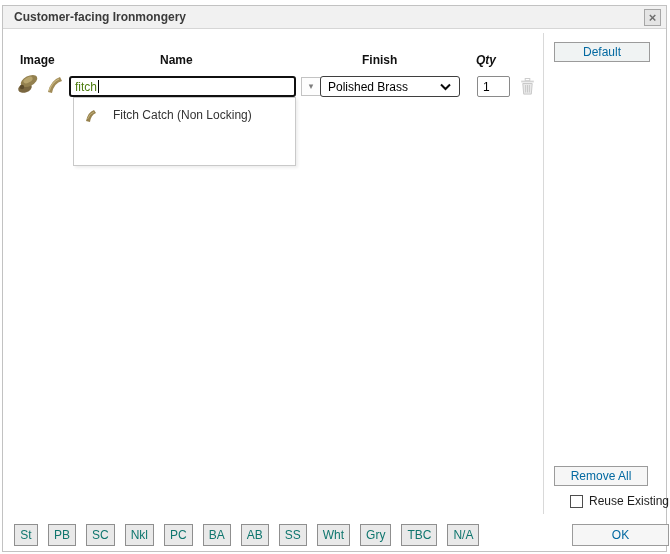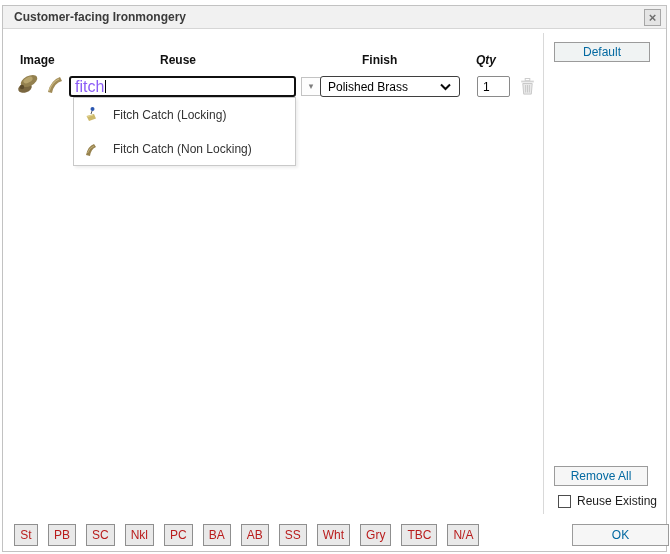--- a/index.html
+++ b/index.html
@@ -29,21 +29,21 @@
     font-size:12px; color:#0369a1; text-align:center; font-family:"Liberation Sans",sans-serif; }
   .default-btn { left:554px; top:42px; width:96px; height:20px; line-height:18px; }
   .removeall-btn { left:554px; top:466px; width:94px; height:20px; line-height:18px; background:#f6f6f6; }
   .ok-btn { left:572px; top:524px; width:97px; height:22px; line-height:20px; background:#f6f6f6; }
 
   .row-images { position:absolute; left:15px; top:68px; width:52px; height:30px; }
 
   .name-combo { position:absolute; left:69px; top:76px; width:227px; height:21px;
     background:#fff; border:2px solid #101010; border-radius:3px;
     display:flex; align-items:center; padding-left:4px; }
-  .name-text { font-size:16px; color:#8b5cf6; }
+  .name-text { font-size:12px; color:#4d7c0f; }
   .caret { width:1px; height:13px; background:#000; margin-left:1px; }
 
   .combo-arrow-btn { position:absolute; left:301px; top:77px; width:20px; height:19px;
     background:#fdfdfd; border:1px solid #c3c3c3; color:#7d7d7d; font-size:9px;
     text-align:center; line-height:17px; }
 
   .finish-select { position:absolute; left:320px; top:76px; width:140px; height:21px;
     background:#fff; border:1px solid #3f3f3f; border-radius:3px;
     display:flex; align-items:center; padding:0 8px 0 7px; }
   .finish-text { font-size:12px; color:#000; flex:1; }
@@ -55,42 +55,42 @@
   .trash { position:absolute; left:520px; top:78px; width:15px; height:17px; }
 
   .autocomplete { position:absolute; left:73px; top:97px; width:223px; height:69px;
     background:#fff; border:1px solid #c9c9c9; box-shadow:2px 2px 3px rgba(0,0,0,0.07); }
   .ac-item { height:34px; display:flex; align-items:center; padding-left:9px; }
   .ac-icon { width:18px; height:18px; margin-right:12px; flex:0 0 auto; }
   .ac-label { font-size:12px; color:#333; }
 
   .v-divider { position:absolute; left:543px; top:33px; width:1px; height:481px; background:#d9d9d9; }
 
-  .reuse-wrap { position:absolute; left:558px; top:494px; display:flex; align-items:center; }
+  .reuse-wrap { position:absolute; left:570px; top:494px; display:flex; align-items:center; }
   .reuse-box { width:13px; height:13px; border:1px solid #4d4d4d; background:#fff; }
   .reuse-label { font-size:12px; color:#1d1d1d; margin-left:6px; }
 
   .shortcut-row { position:absolute; left:14px; top:524px; display:flex; gap:10px; }
   .shortcut-btn { min-width:24px; height:22px; padding:0 5px; background:#e9e9e9;
-    border:1px solid #8f8f8f; font-size:12px; color:#b91c1c; text-align:center; line-height:20px; }
+    border:1px solid #8f8f8f; font-size:12px; color:#0f766e; text-align:center; line-height:20px; }
 </style>
 </head>
 <body>
 
 <div class="screen">
 
   <div class="dialog-frame"></div>
 
   <div class="titlebar">
     <span class="title-text">Customer-facing Ironmongery</span>
     <div class="close-btn">×</div>
   </div>
 
   <div class="hdr hdr-image">Image</div>
-  <div class="hdr hdr-name">Reuse</div>
+  <div class="hdr hdr-name">Name</div>
   <div class="hdr hdr-finish">Finish</div>
   <div class="hdr hdr-qty">Qty</div>
 
   <button class="btn3d default-btn">Default</button>
 
   <div class="row-images">
     <svg width="52" height="30" viewBox="0 0 52 30">
       <ellipse cx="10" cy="20" rx="7" ry="4.5" fill="#7a6740" transform="rotate(-18 10 20)"></ellipse>
       <ellipse cx="14" cy="13" rx="9" ry="5" fill="#93804f" transform="rotate(-28 14 13)"></ellipse>
       <ellipse cx="13" cy="12" rx="5" ry="2.6" fill="#b7a46d" transform="rotate(-28 13 12)"></ellipse>
@@ -124,31 +124,20 @@
       <line x1="5.6" y1="7" x2="5.6" y2="14.5" stroke="#c9c9c9" stroke-width="1"></line>
       <line x1="7.5" y1="7" x2="7.5" y2="14.5" stroke="#c9c9c9" stroke-width="1"></line>
       <line x1="9.4" y1="7" x2="9.4" y2="14.5" stroke="#c9c9c9" stroke-width="1"></line>
     </svg>
   </div>
 
   <div class="autocomplete">
     <div class="ac-item">
       <span class="ac-icon">
         <svg width="18" height="18" viewBox="0 0 18 18">
-          <circle cx="9.5" cy="3" r="2" fill="#2a56b0"></circle>
-          <line x1="9" y1="5" x2="8" y2="8" stroke="#5a5a5a" stroke-width="1"></line>
-          <path d="M3.5 10 L11 8 L13 12.5 L6 15 Z" fill="#cdb96a"></path>
-          <path d="M4.5 10.5 L10 9" stroke="#e6d898" stroke-width="1" fill="none"></path>
-        </svg>
-      </span>
-      <span class="ac-label">Fitch Catch (Locking)</span>
-    </div>
-    <div class="ac-item">
-      <span class="ac-icon">
-        <svg width="18" height="18" viewBox="0 0 18 18">
           <path d="M3 15 Q5 6 11 4 L13 7 Q8 9 7 16 Z" fill="#97824e"></path>
           <path d="M4.5 13 Q6.5 7.5 11 6" stroke="#bfae79" stroke-width="1" fill="none"></path>
         </svg>
       </span>
       <span class="ac-label">Fitch Catch (Non Locking)</span>
     </div>
   </div>
 
   <div class="v-divider"></div>
 

